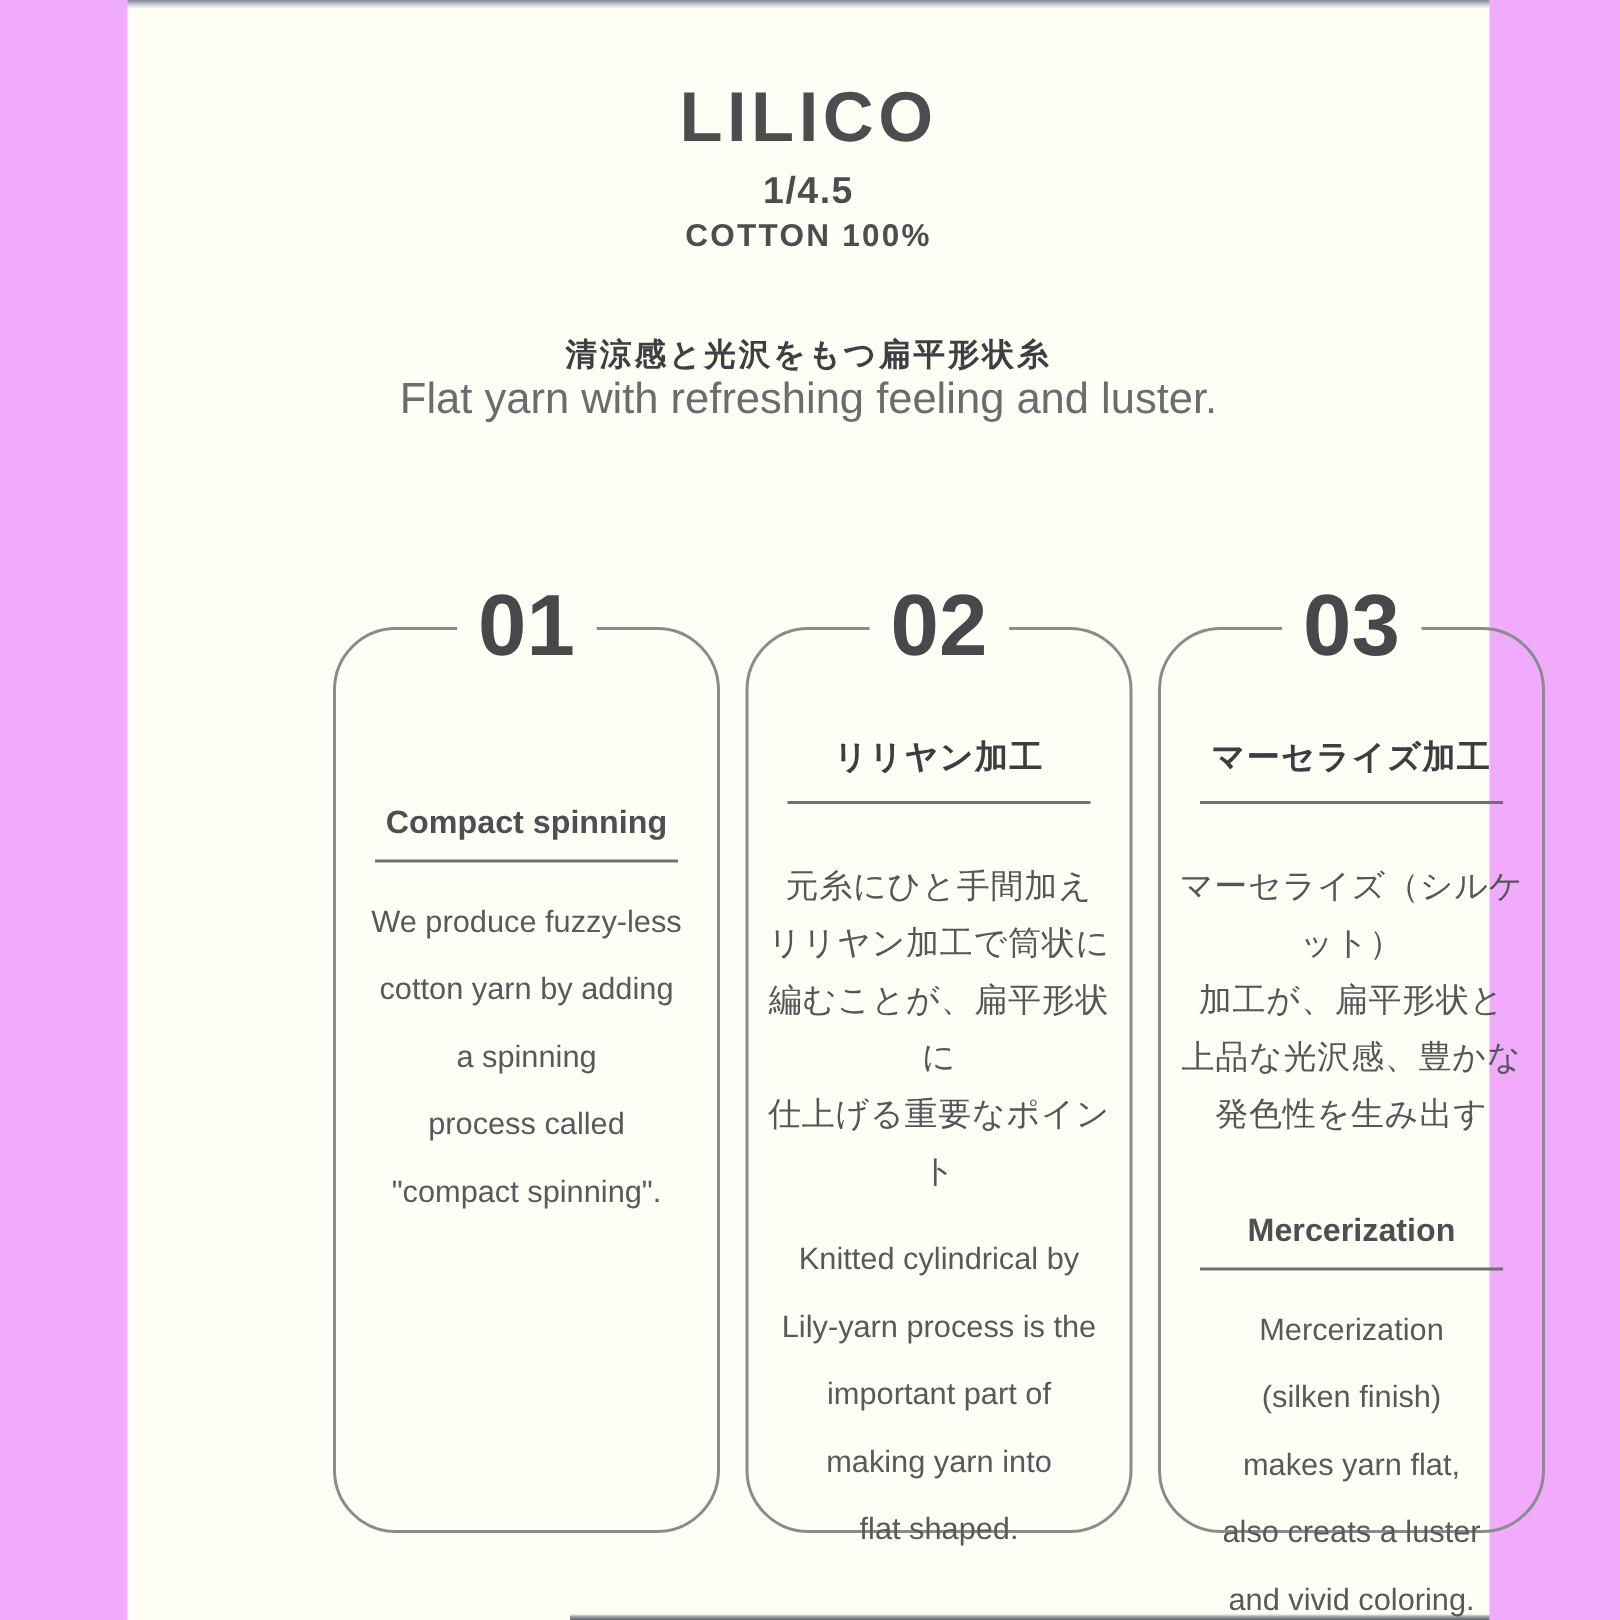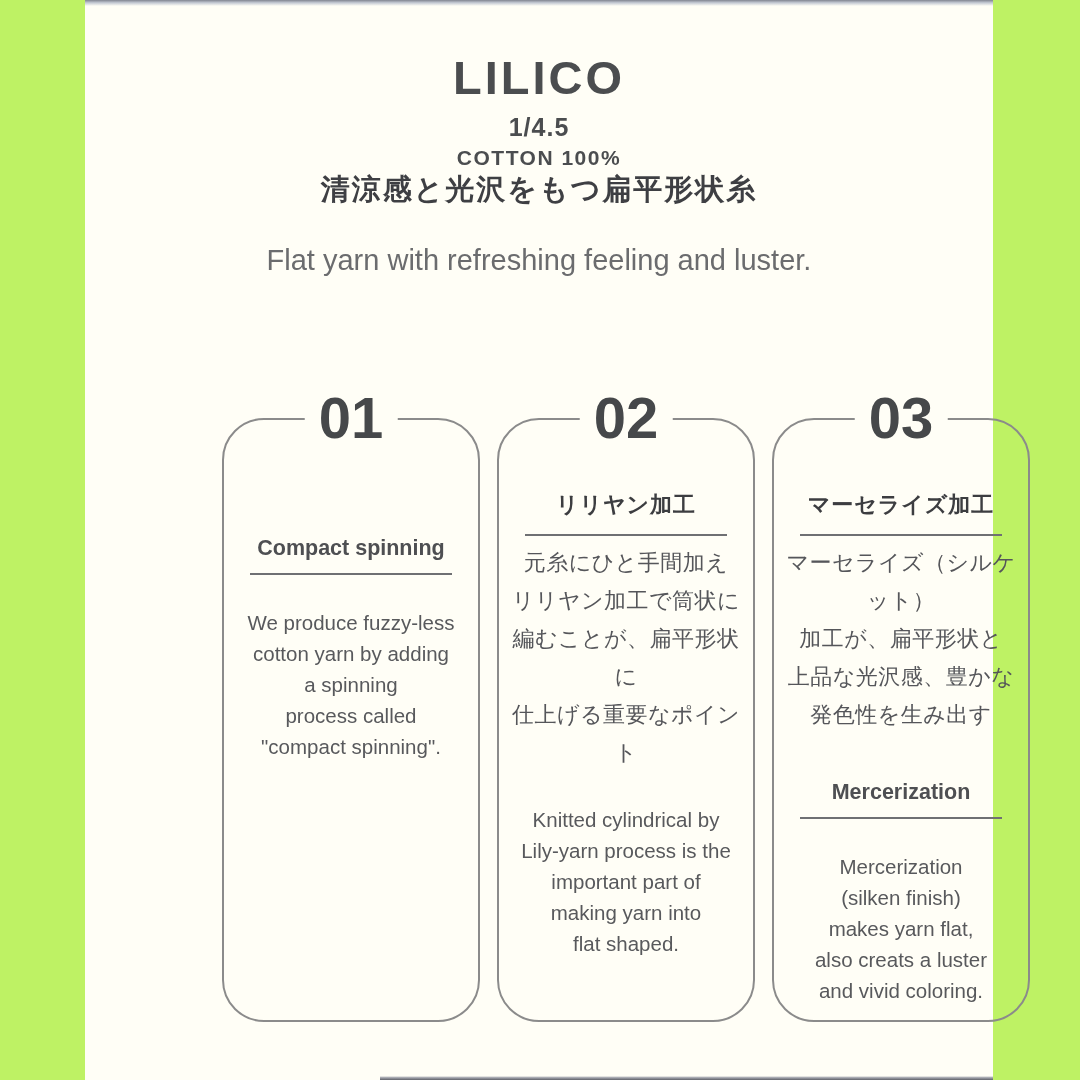--- a/index.html
+++ b/index.html
@@ -8,21 +8,21 @@
     width: 1080px;
     height: 1080px;
     background: #d7d7d9;
     font-family: "Liberation Sans", "DejaVu Sans", sans-serif;
     overflow: hidden;
   }
   .stage {
     position: relative;
     width: 1080px;
     height: 1080px;
-    background: #bef264;
+    background: #f0abfc;
   }
   .paper {
     position: absolute;
     left: 85px;
     top: 0;
     width: 908px;
     height: 1080px;
     background: #fffef6;
   }
   .scan-edge-top {
@@ -64,27 +64,27 @@
     color: #4b4d4f;
   }
   .composition {
     margin-top: 4px;
     font-size: 21px;
     font-weight: 700;
     letter-spacing: 1.5px;
     color: #4b4d4f;
   }
   .tagline-jp {
-    font-size: 29px;
+    margin-top: 52px;
+    font-size: 21px;
     font-weight: 700;
     letter-spacing: 2px;
     color: #3e3f43;
   }
   .tagline-en {
-    margin-top: 34px;
     font-size: 29px;
     font-weight: 400;
     color: #6b6c6e;
   }
   .cards {
     position: absolute;
     top: 418px;
     left: 137px;
     display: flex;
     gap: 17px;
@@ -121,41 +121,41 @@
     width: 88%;
     margin: 0 auto;
     font-size: 22px;
     font-weight: 700;
     letter-spacing: 1px;
     color: #3c3d40;
     padding-bottom: 14px;
     border-bottom: 2px solid #6f7073;
   }
   .jp-body {
-    margin-top: 8px;
+    margin-top: 36px;
     font-size: 22px;
     line-height: 38px;
     color: #55565a;
     white-space: pre-line;
     letter-spacing: 0.5px;
   }
   .en-heading {
     display: block;
     width: 88%;
     margin: 46px auto 14px auto;
     font-size: 21.5px;
     font-weight: 700;
     color: #4e4f52;
     padding-bottom: 12px;
     border-bottom: 2px solid #6f7073;
   }
   .en-body {
-    margin-top: 32px;
+    margin-top: 17px;
     font-size: 20.5px;
-    line-height: 31px;
+    line-height: 45px;
     color: #58595c;
     white-space: pre-line;
   }
 </style>
 </head>
 <body>
 
 <div class="stage">
   <div class="paper">
     <div class="scan-edge-top"></div>

